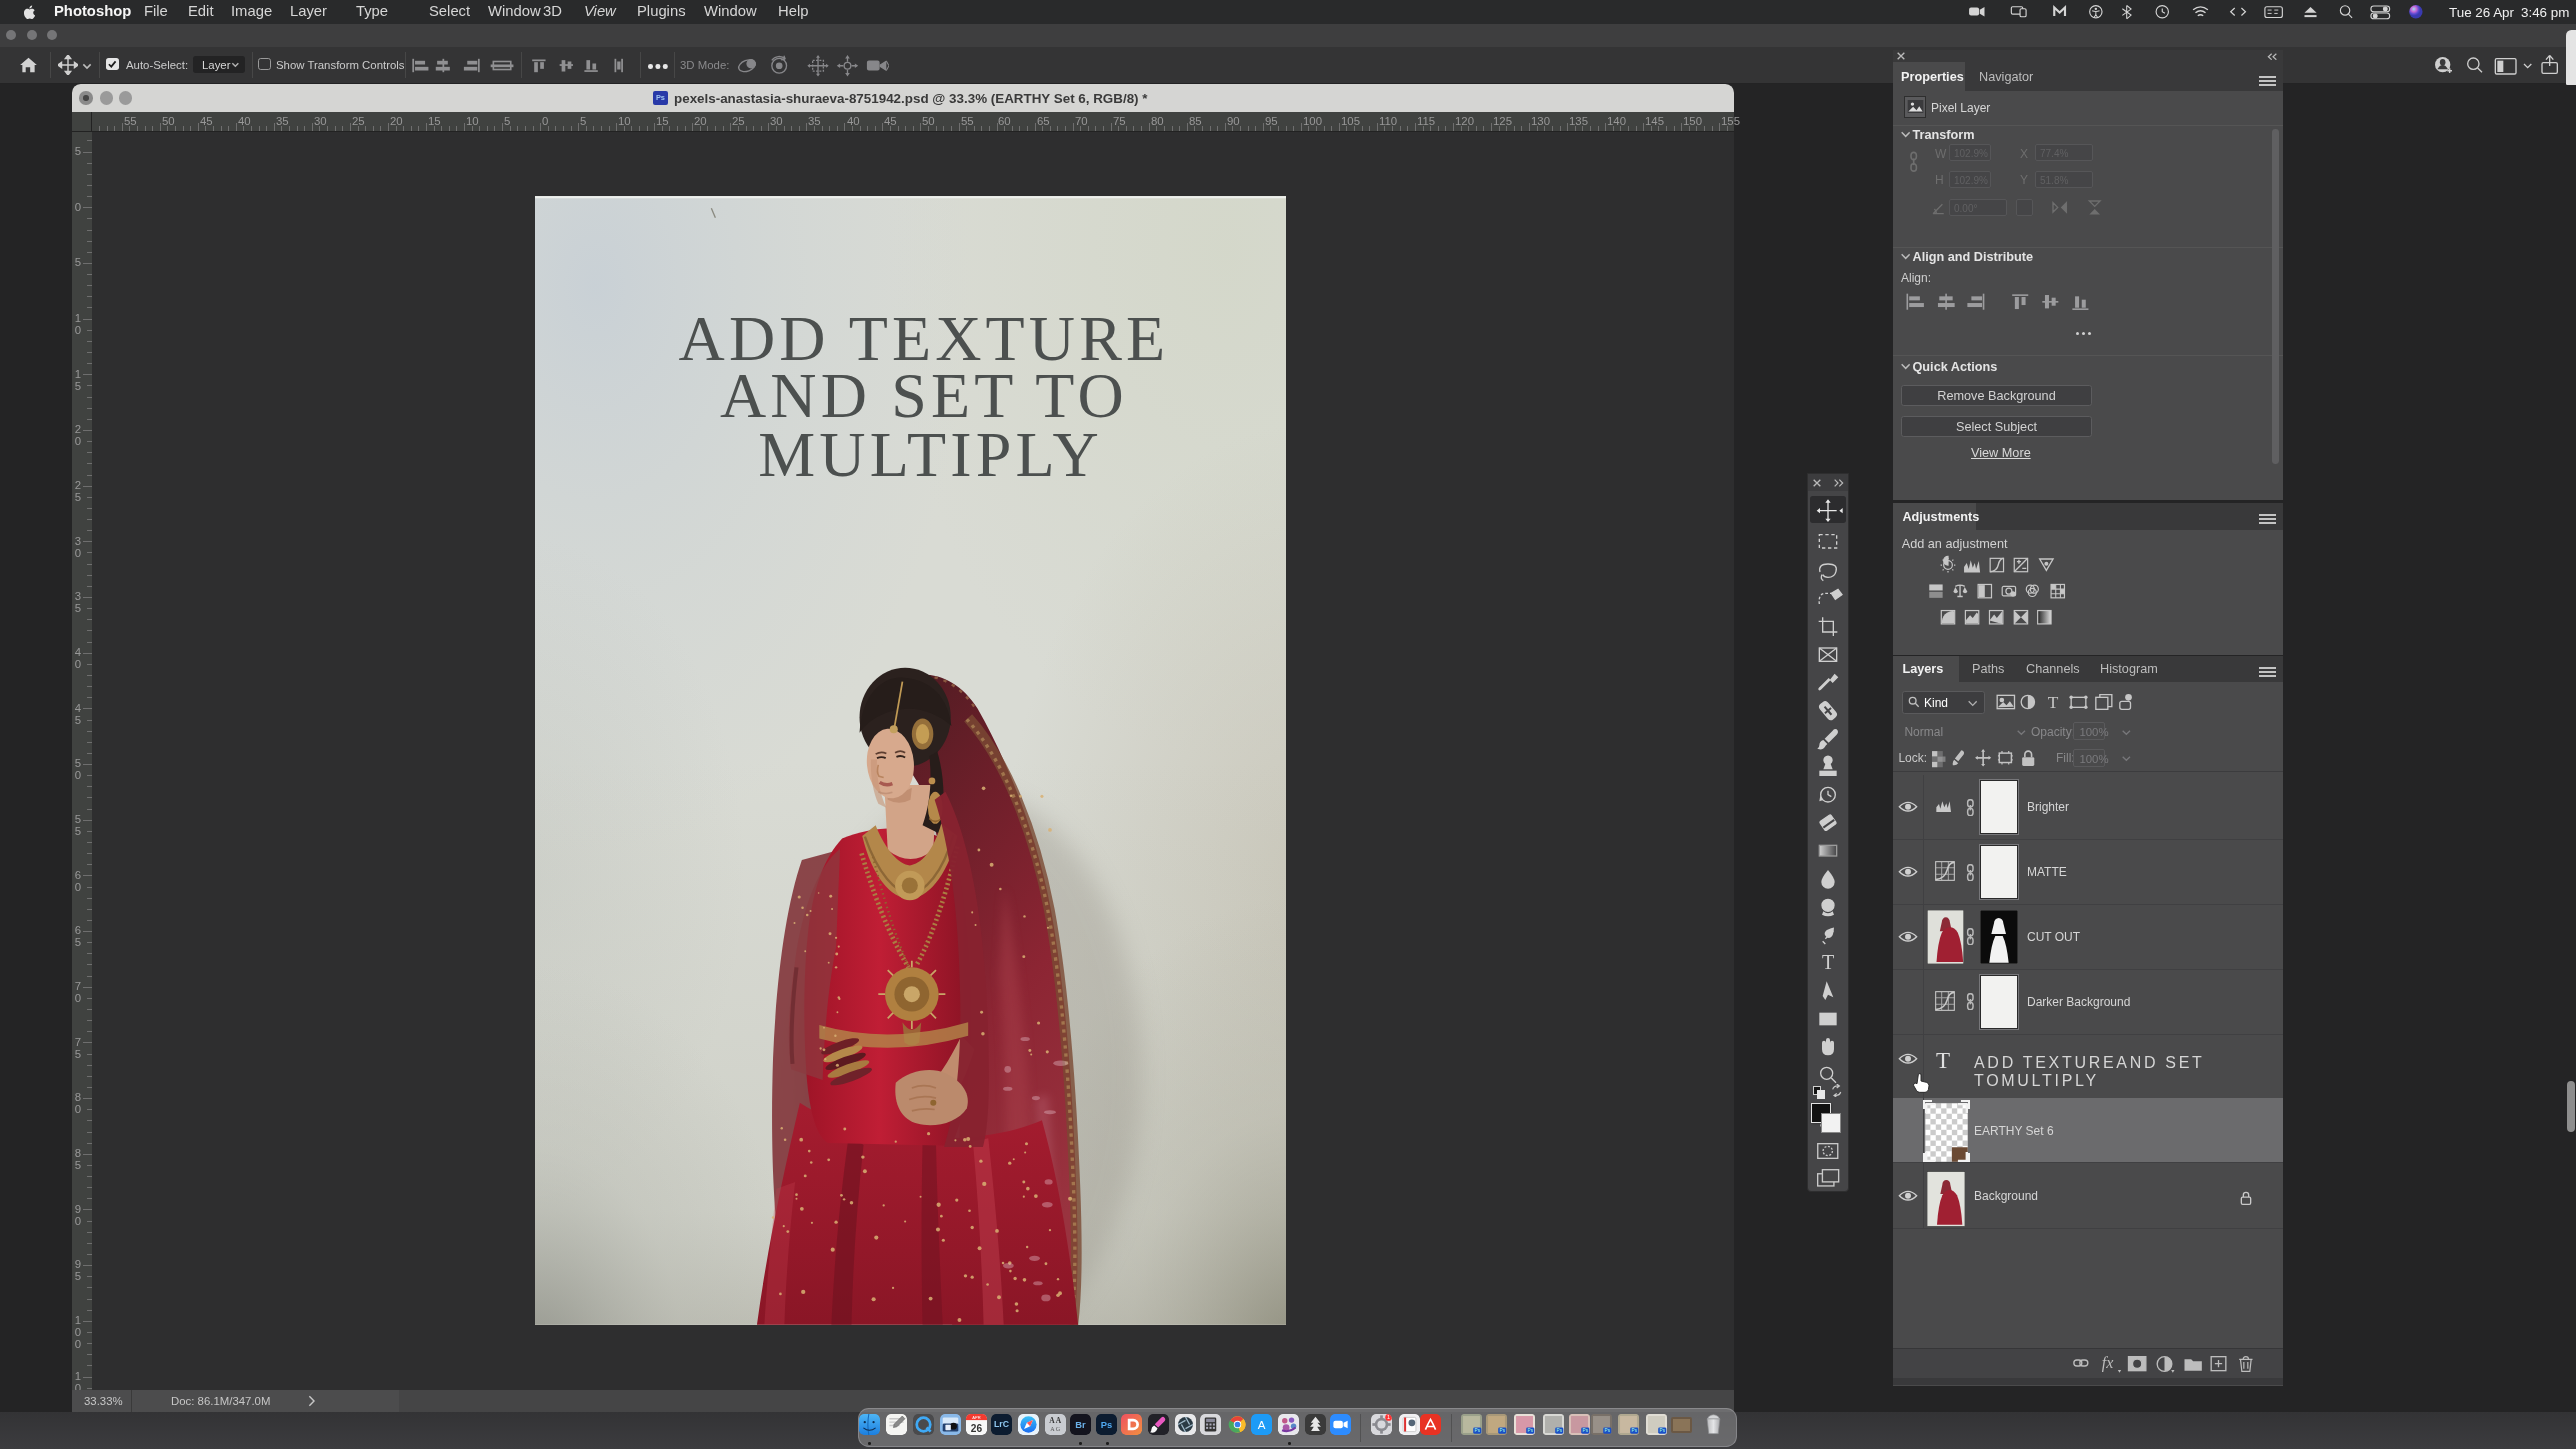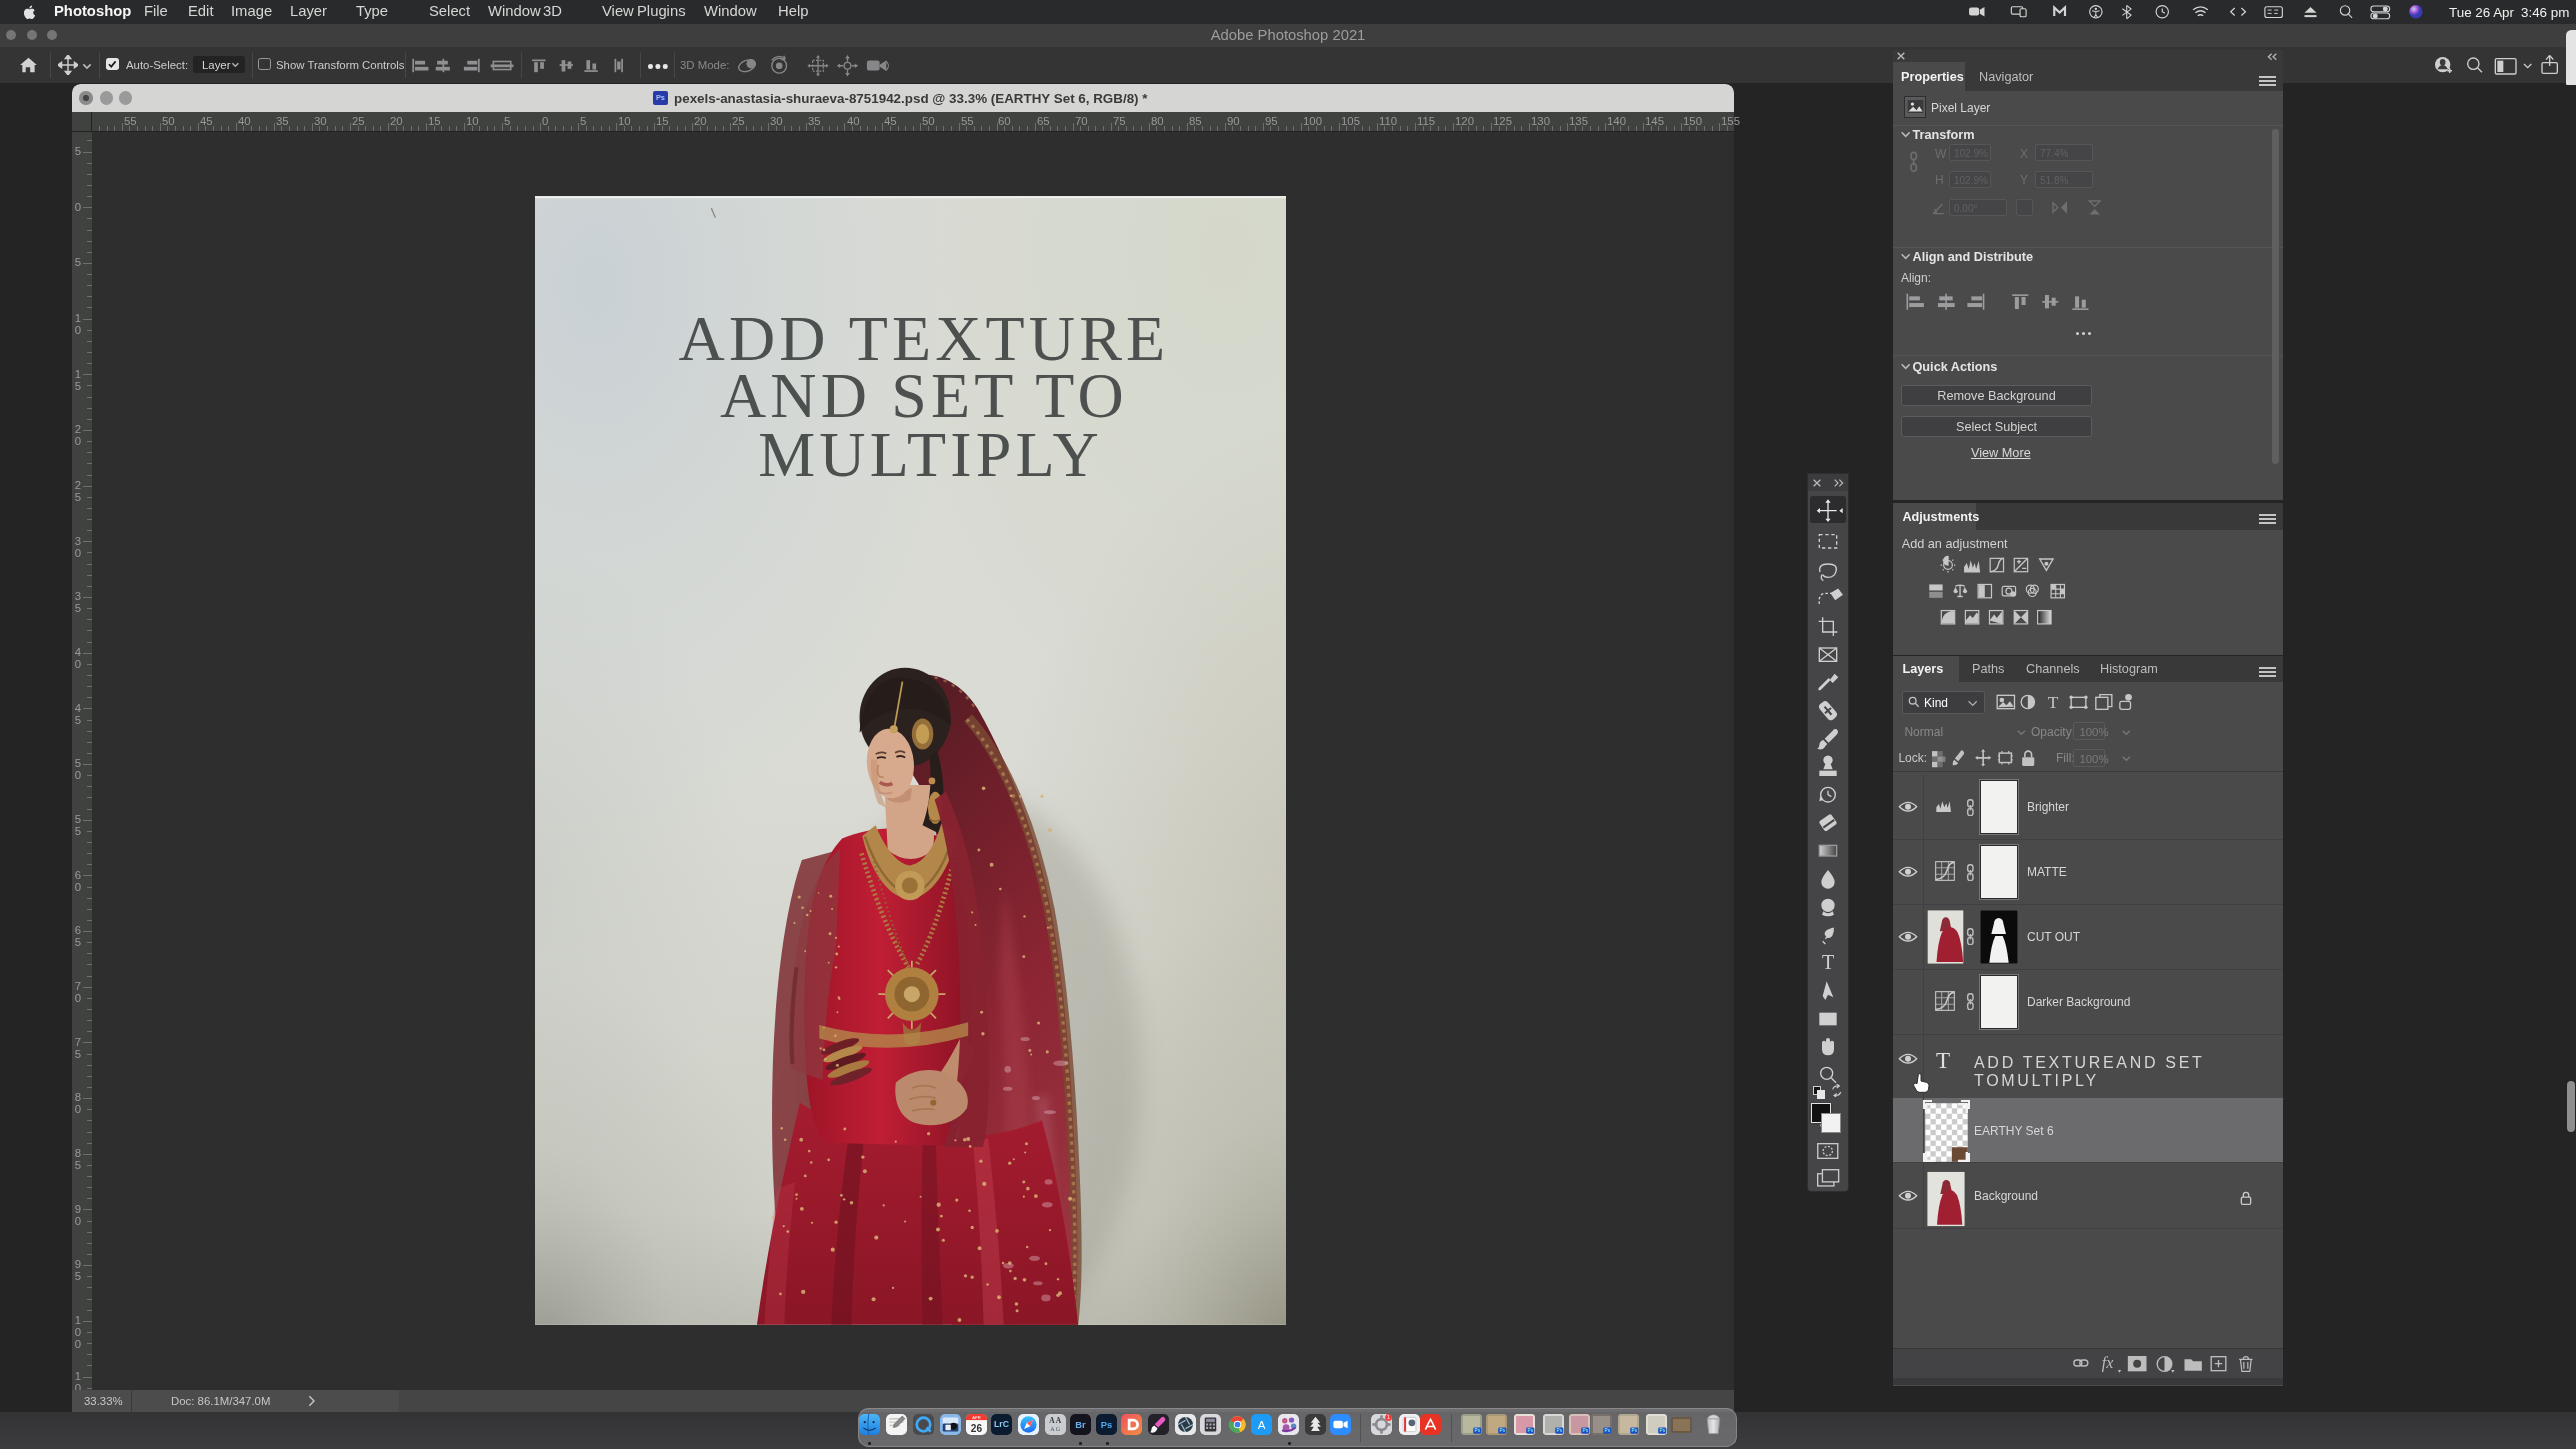--- a/index.html
+++ b/index.html
@@ -37,21 +37,21 @@
     </svg>
     <span style="left:54px;font-weight:bold;color:#f6f6f6;">Photoshop</span>
     <span style="left:144px;">File</span>
     <span style="left:188px;">Edit</span>
     <span style="left:231px;">Image</span>
     <span style="left:290px;">Layer</span>
     <span style="left:356px;">Type</span>
     <span style="left:429px;">Select</span>
     <span style="left:488px;">Window</span>
     <span style="left:543px;">3D</span>
-    <span style="left:602px;">View</span>
+    <span style="left:584px;font-style:italic;">View</span>
     <span style="left:637px;">Plugins</span>
     <span style="left:704px;">Window</span>
     <span style="left:778px;">Help</span>
     <svg style="position:absolute;left:1959px;top:0" width="483" height="23.5" viewBox="0 0 720 35">
       <g fill="none" stroke="#d4d4d4" stroke-width="1.7">
         <g transform="translate(26,0)">
           <rect x="-11" y="11" width="15" height="12" rx="3" fill="#d4d4d4" stroke="none"></rect>
           <path d="M5 14.5 l7-4 v14 l-7-4z" fill="#d4d4d4" stroke="none"></path>
         </g>
         <g transform="translate(90,0)">
@@ -108,21 +108,20 @@
       </defs>
       <circle cx="681" cy="17.5" r="10" fill="url(#siri)"></circle>
     </svg>
     <span style="left:2449px;color:#f0f0f0;font-size:13.4px;top:4.7px;">Tue 26 Apr</span>
     <span style="left:2521px;color:#f0f0f0;font-size:13.4px;top:4.7px;">3:46 pm</span>
   </div>
 <div class="abs" id="titlebar">
     <div style="position:absolute;left:6px;top:6.7px;width:10px;height:10px;border-radius:50%;background:#757577;"></div>
     <div style="position:absolute;left:27px;top:6.7px;width:10px;height:10px;border-radius:50%;background:#757577;"></div>
     <div style="position:absolute;left:47px;top:6.7px;width:10px;height:10px;border-radius:50%;background:#757577;"></div>
-    <div style="position:absolute;top:3.4px;width:100%;text-align:center;color:#9d9d9d;font-size:14.8px;">Adobe Photoshop 2021</div>
   </div>
 <div class="abs" id="optionsbar">
     <svg style="position:absolute;left:19px;top:8.7px" width="19" height="19" viewBox="0 0 34 34">
       <path d="M17 3 L32 16 h-4 v13 h-8 v-9 h-8 v9 H6 V16 H2z" fill="#d2d2d2"></path>
     </svg>
     <div class="vsep" style="left:50px"></div>
     <div class="vsep" style="left:99px"></div>
     <div class="vsep" style="left:252px"></div>
     <div class="vsep" style="left:405px"></div>
     <div class="vsep" style="left:521px"></div>

